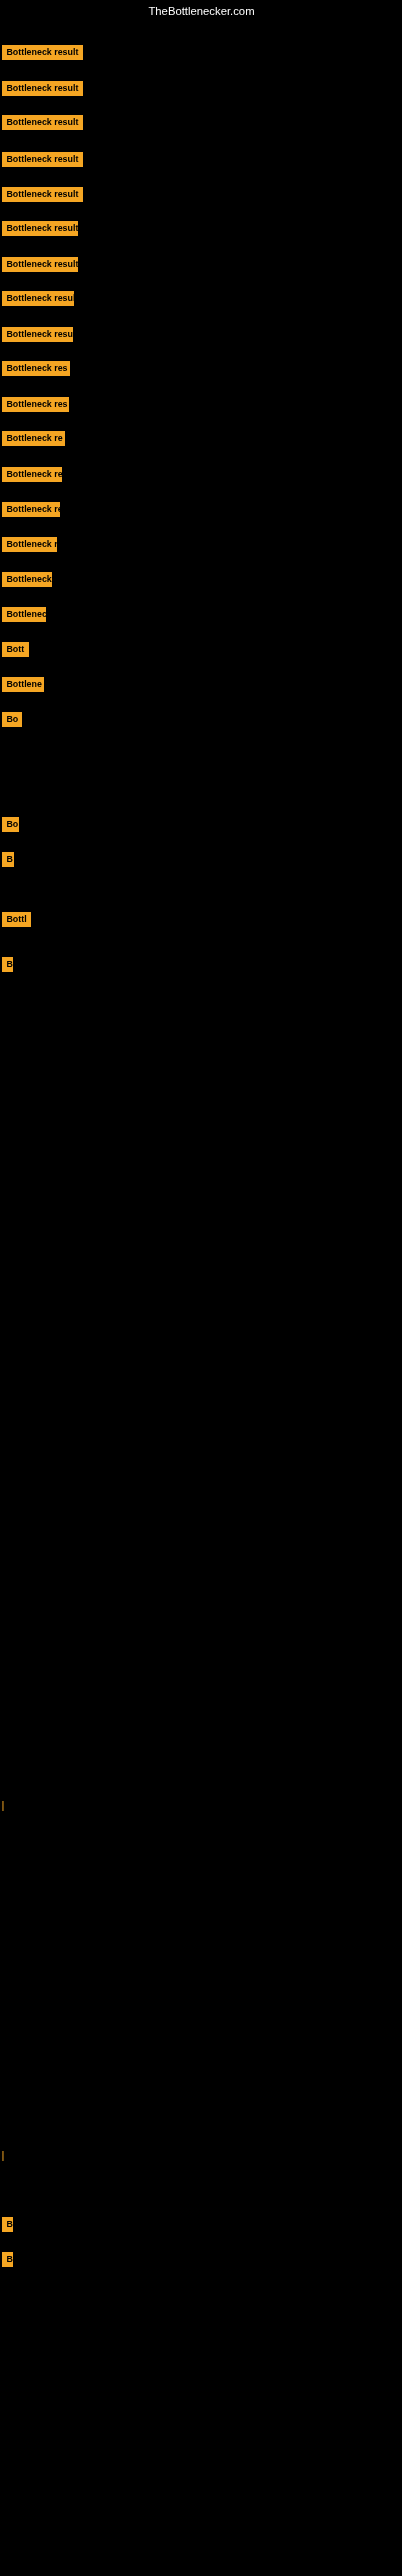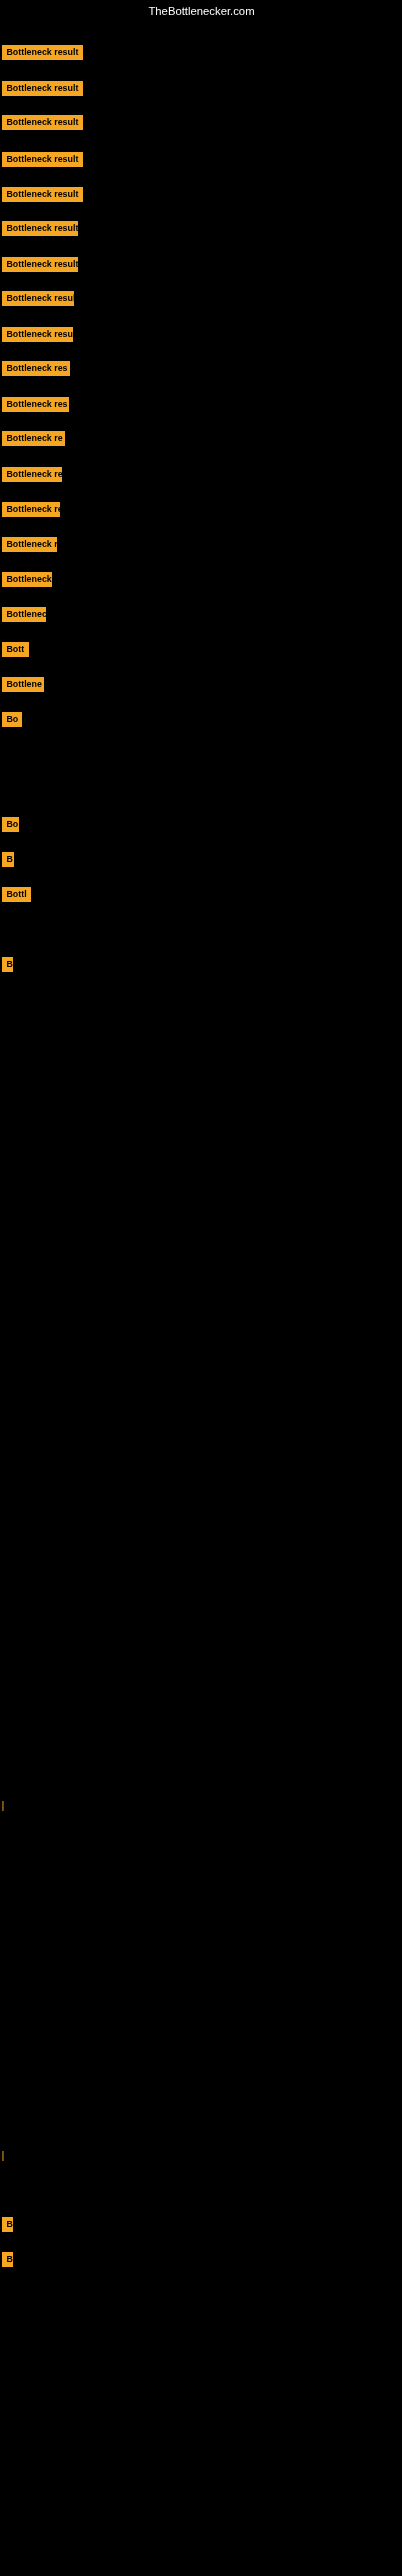--- a/index.html
+++ b/index.html
@@ -61,20 +61,20 @@
     <div class="row" style="top: 467px; left: 1.6px;"><span class="bottleneck-badge" style="max-width: 60px;">Bottleneck re</span></div>
     <div class="row" style="top: 502px; left: 1.6px;"><span class="bottleneck-badge" style="max-width: 58px;">Bottleneck re</span></div>
     <div class="row" style="top: 537px; left: 1.6px;"><span class="bottleneck-badge" style="max-width: 55px;">Bottleneck re</span></div>
     <div class="row" style="top: 572px; left: 1.6px;"><span class="bottleneck-badge" style="max-width: 50px;">Bottleneck r</span></div>
     <div class="row" style="top: 607px; left: 1.6px;"><span class="bottleneck-badge" style="max-width: 44px; text-align: right;">Bottlenec</span></div>
     <div class="row" style="top: 642px; left: 1.6px;"><span class="bottleneck-badge" style="max-width: 32px;">Bott</span></div>
     <div class="row" style="top: 677px; left: 1.6px;"><span class="bottleneck-badge" style="max-width: 42px;">Bottlene</span></div>
     <div class="row" style="top: 712px; left: 1.6px;"><span class="bottleneck-badge" style="max-width: 20px;">Bo</span></div>
     <div class="row" style="top: 817px; left: 1.6px;"><span class="bottleneck-badge" style="max-width: 17.7px;">Bo</span></div>
     <div class="row" style="top: 852px; left: 1.6px;"><span class="bottleneck-badge" style="max-width: 12px;">B</span></div>
-    <div class="row" style="top: 887px; left: 1.6px;"><span class="bottleneck-badge" style="max-width: 31px;">Bottl</span></div>
+    <div class="row" style="top: 887px; left: 1.6px;"><span class="bottleneck-badge" style="max-width: 31px; margin-top: 25px;">Bottl</span></div>
     <div class="row" style="top: 957px; left: 1.6px;"><span class="bottleneck-badge" style="max-width: 11.3px;">B</span></div>
     <div class="row" style="top: 1797px; left: 1.6px;"><span style="color: rgb(245, 166, 35); font-size: 11.3px;">|</span></div>
     <div class="row" style="top: 2147px; left: 1.6px;"><span style="color: rgb(245, 166, 35); font-size: 11.3px;">|</span></div>
     <div class="row" style="top: 2217px; left: 1.6px;"><span class="bottleneck-badge" style="max-width: 11.3px;">B</span></div>
     <div class="row" style="top: 2252px; left: 1.6px;"><span class="bottleneck-badge" style="max-width: 11.3px;">B</span></div>
   </div>
 
 
 </body></html>

